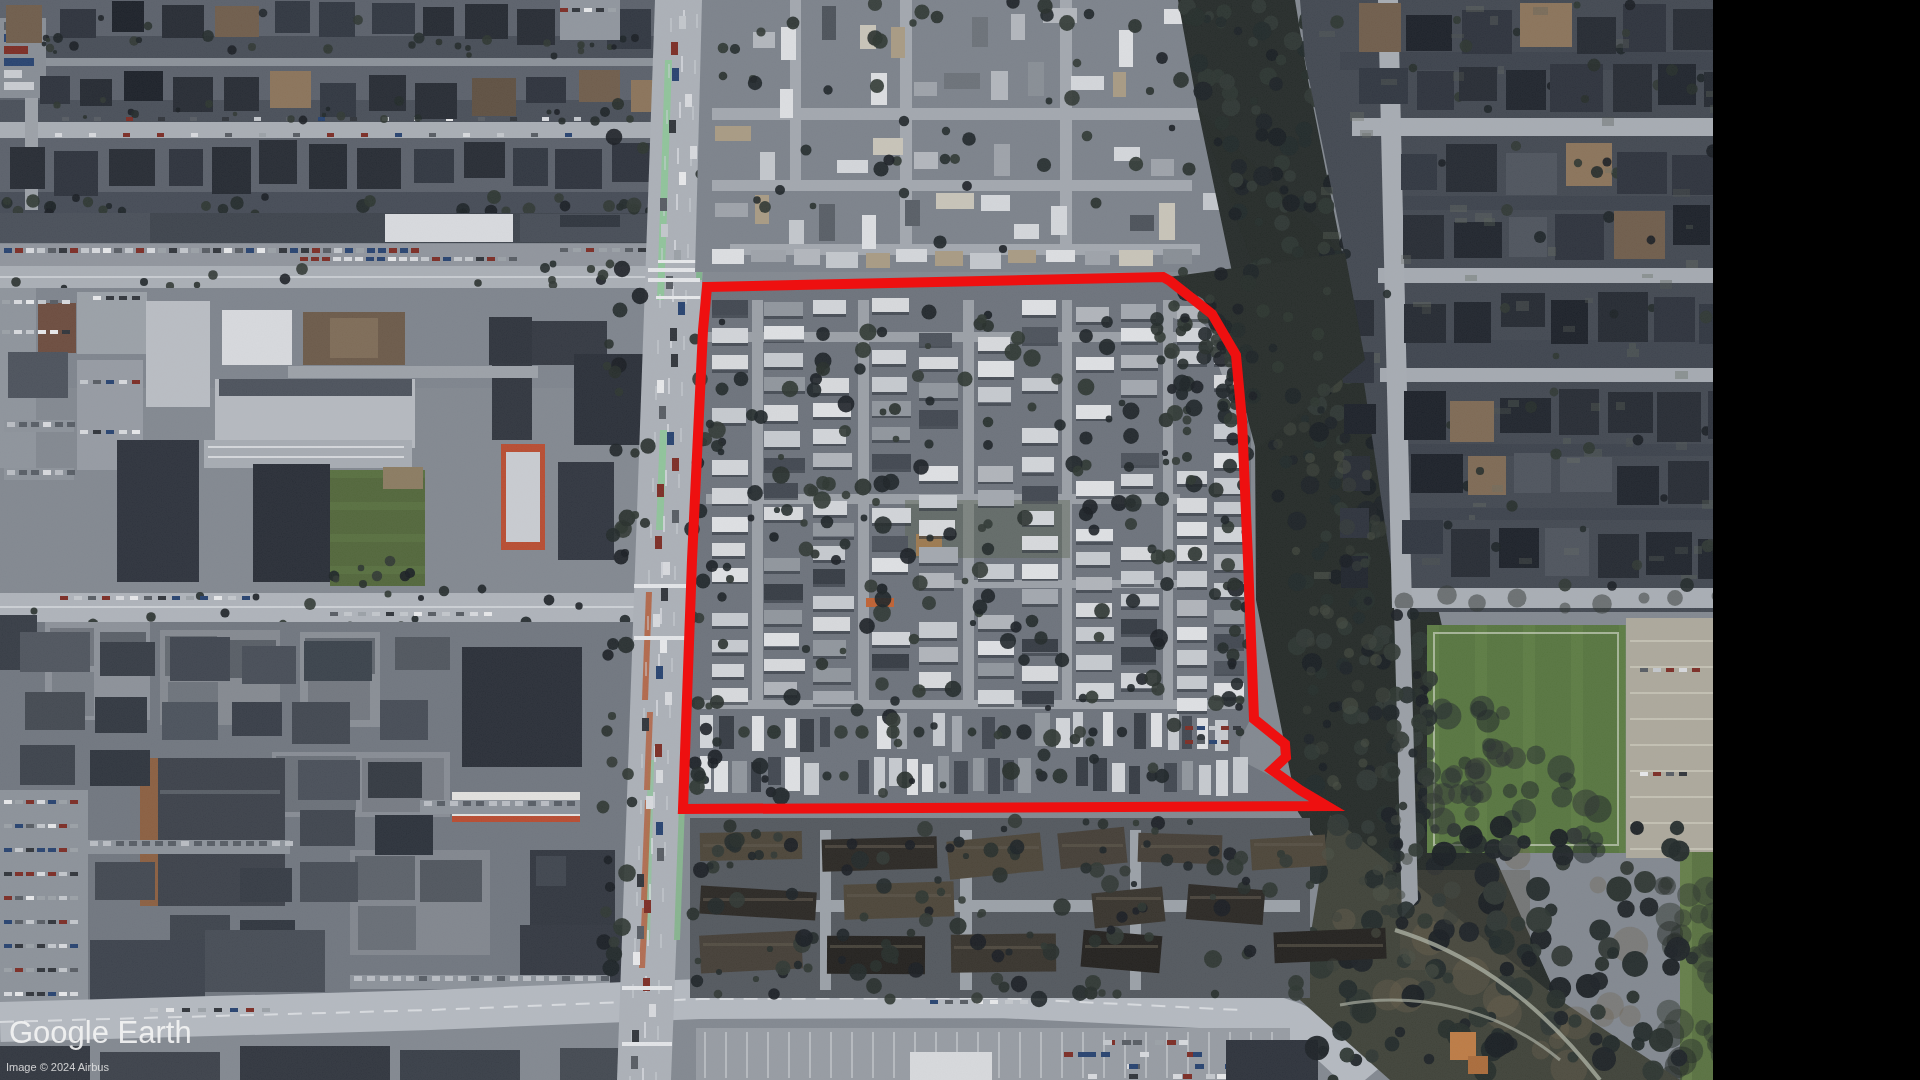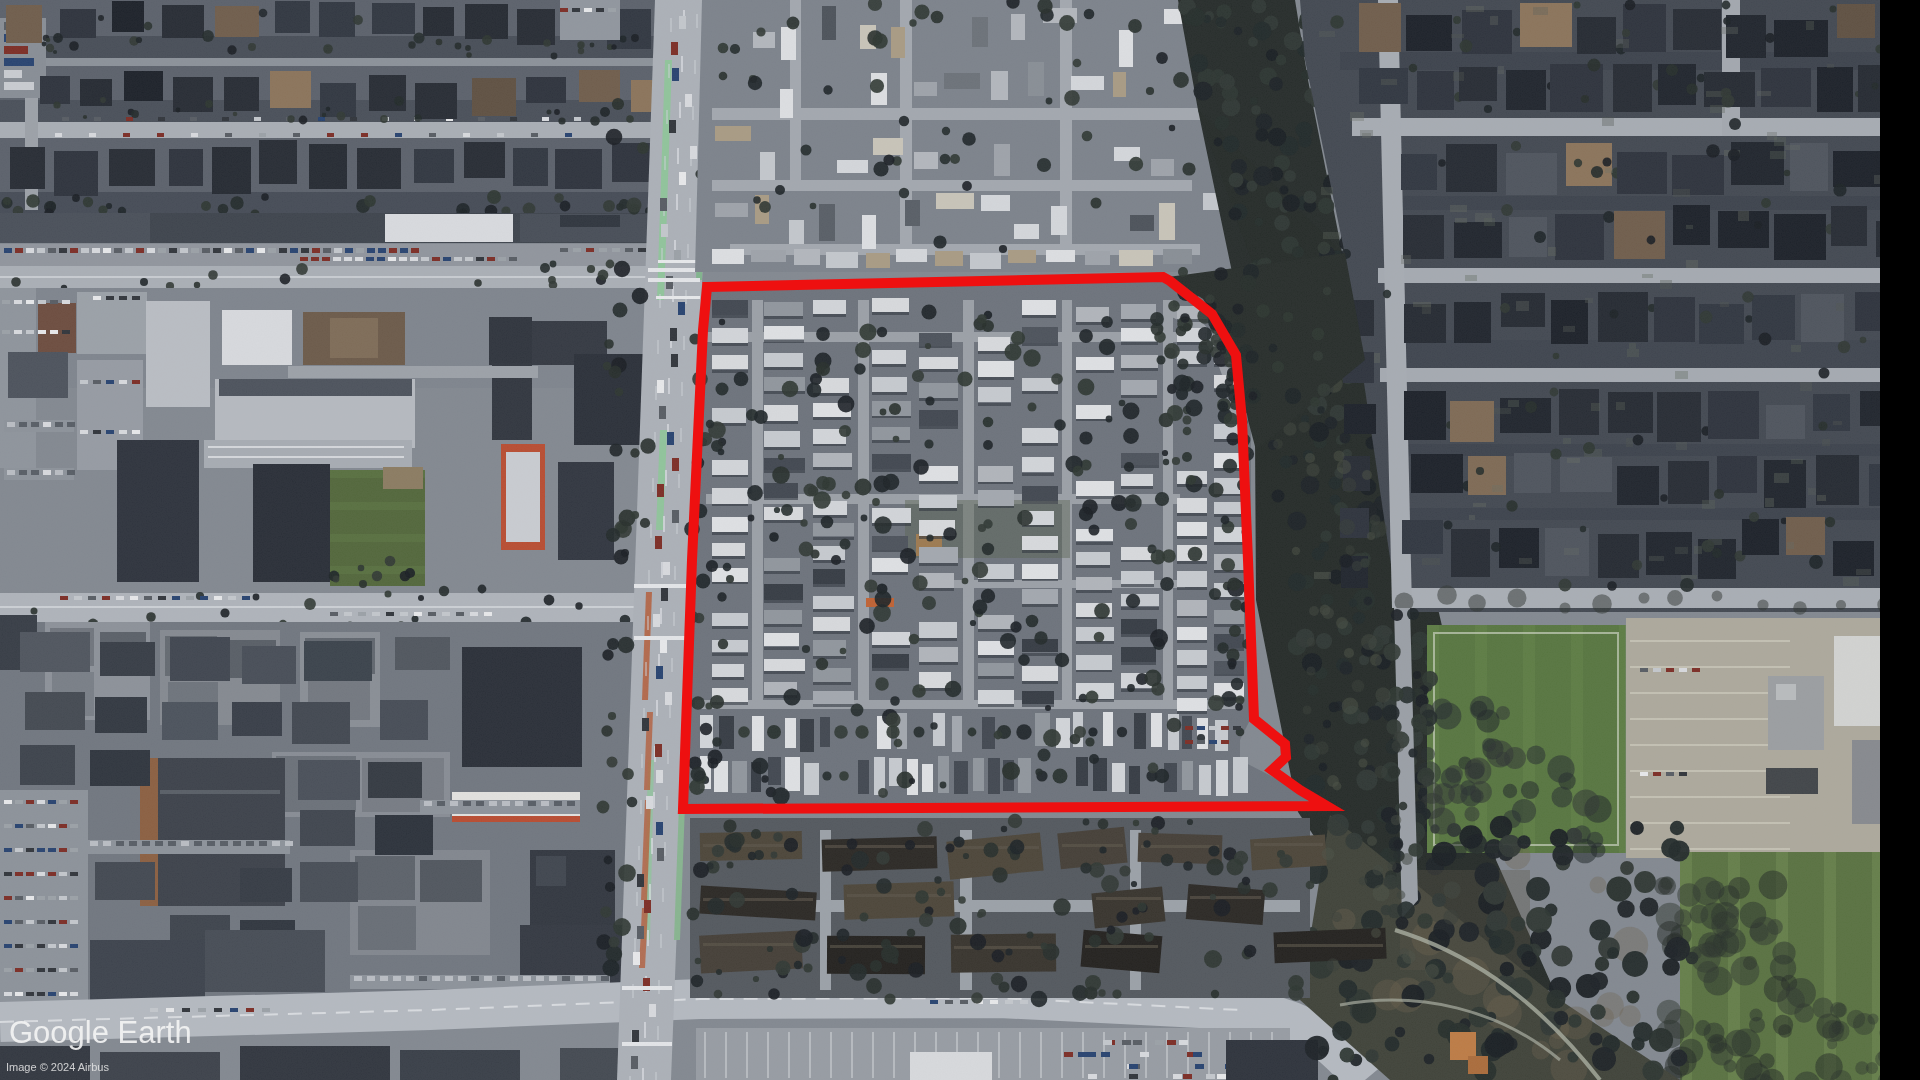--- a/index.html
+++ b/index.html
@@ -1,14 +1,14 @@
 <!DOCTYPE html>
 <html><head><meta charset="utf-8"><title>aerial</title>
 <style>html,body{margin:0;padding:0;background:#000;}
-#wrap{position:relative;width:1880px;height:1080px;overflow:hidden;}</style>
+#wrap{position:relative;width:1713px;height:1080px;overflow:hidden;}</style>
 </head><body>
 
 <div id="wrap">
 <svg width="1920" height="1080" viewBox="0 0 1920 1080">
 
 <rect x="0" y="0" width="1920" height="1080" fill="#81878f"></rect>
 
 <rect x="0" y="0" width="663" height="215" fill="#595f69"></rect>
 
 <g>

